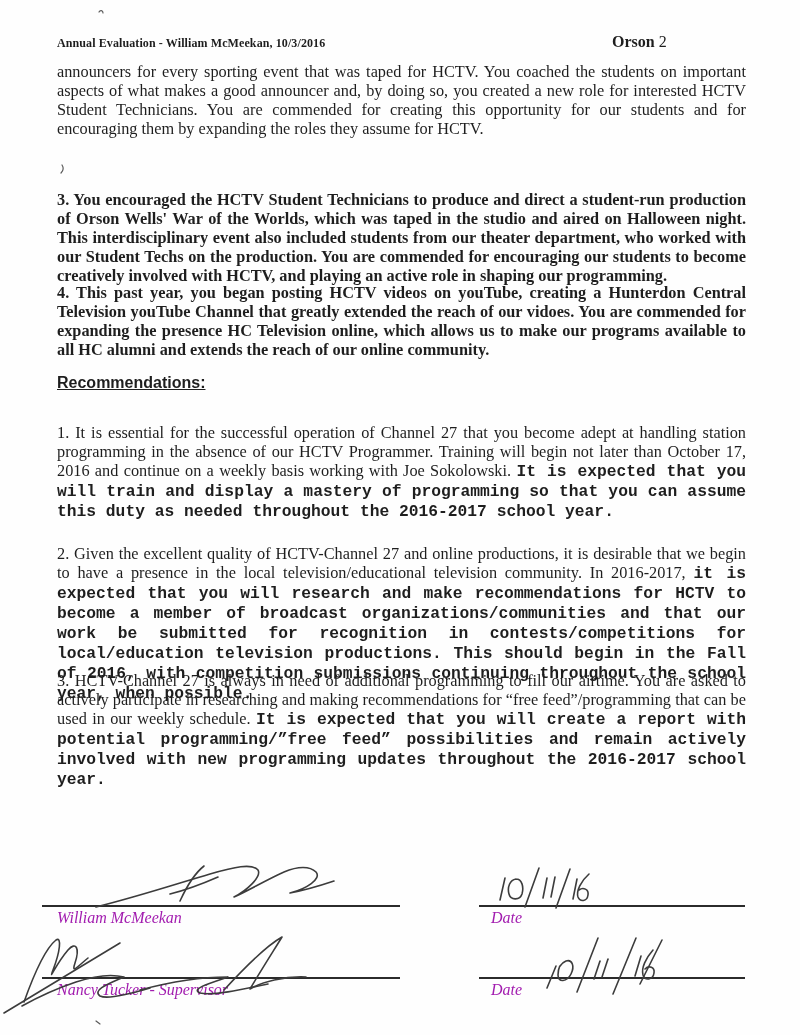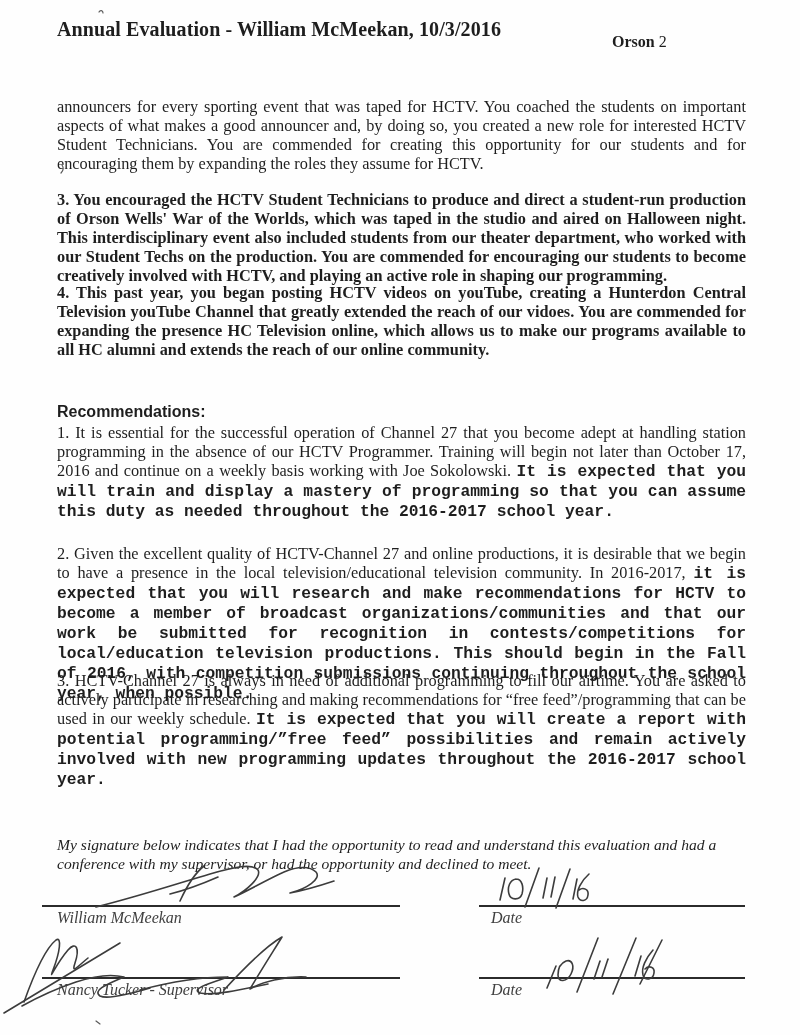--- a/index.html
+++ b/index.html
@@ -7,54 +7,55 @@
   .page {
     position:relative;
     width:800px; height:1035px;
     background:#fefefe;
     font-family:"Liberation Serif", serif;
     color:#1e1e1e;
     overflow:hidden;
   }
   .abs { position:absolute; }
   .doc-header-title {
-    left:57px; top:18px;
-    font-weight:bold; font-size:20px; letter-spacing:0.1px;
+    left:57px; top:36px;
+    font-weight:bold; font-size:12px; letter-spacing:0.1px;
   }
   .doc-header-page { left:612px; top:33px; font-size:16px; }
   .doc-header-page .pg-label { font-weight:bold; }
   .body-par {
     left:57px; width:689px;
     font-size:16.3px; line-height:19px;
     text-align:justify;
   }
-  .p-cont { top:62px;margin-top:35px; }
+  .p-cont { top:62px; }
   .p-item3 { top:190px;font-weight:bold; }
   .p-item4 { top:283px;font-weight:bold; }
   .rec-heading {
-    left:57px; top:403px;
+    left:57px; top:374px;
     font-family:"Liberation Sans", sans-serif;
     font-weight:bold; font-size:16px;
+    text-decoration:underline;
   }
   .p-rec1 { top:423px; }
   .p-rec2 { top:544px; }
   .p-rec3 { top:671px; }
   .body-par strong { font-weight:bold;font-family:Liberation Mono, monospace; }
   .sig-note {
     left:57px; top:835px; width:700px;
     font-style:italic; font-size:15.6px; line-height:19px;
     text-align:left;
   }
   .sig-line { height:0; border-top:2px solid #2b2b2b; }
   .line-sig1 { left:42px; top:905px; width:358px; }
   .line-date1 { left:479px; top:905px; width:266px; }
   .line-sig2 { left:42px; top:977px; width:358px; }
   .line-date2 { left:479px; top:977px; width:266px; }
   .sig-label {
-    font-style:italic; font-size:16px; color:#404040;
+    font-style:italic; font-size:16px; color:#a21caf;
   }
   .name1 { left:57px; top:909px; }
   .datelabel1 { left:491px; top:909px; }
   .name2 { left:57px; top:981px; }
   .datelabel2 { left:491px; top:981px; }
   .ink-layer {
     position:absolute; left:0; top:0; width:800px; height:1035px;
     pointer-events:none;
   }
   .ink-layer path { fill:none; stroke:#3c3c3c; stroke-width:1.6; stroke-linecap:round; stroke-linejoin:round; }
@@ -79,21 +80,20 @@
   <p class="abs body-par p-item4">4.  This past year, you began posting HCTV videos on youTube, creating a Hunterdon Central Television youTube Channel that greatly extended the reach of our vidoes.  You are commended for expanding the presence HC Television online, which allows us to make our programs available to all HC alumni and extends the reach of our online community.</p>
 
   <h2 class="abs rec-heading">Recommendations:</h2>
 
   <p class="abs body-par p-rec1"><span>1. It is essential for the successful operation of Channel 27 that you become adept at handling station programming in the absence of our HCTV Programmer.  Training will begin not later than October 17, 2016 and continue on a weekly basis working with Joe Sokolowski.  </span><strong>It is expected that you will train and display a mastery of programming so that you can assume this duty as needed throughout the 2016-2017 school year.</strong></p>
 
   <p class="abs body-par p-rec2"><span>2.  Given the excellent quality of HCTV-Channel 27 and online productions, it is desirable that we begin to have a presence in the local television/educational television community. In 2016-2017, </span><strong>it is expected that you will research and make recommendations for HCTV to become a member of broadcast organizations/communities and that our work be submitted for recognition in contests/competitions for local/education television productions.  This should begin in the Fall of 2016, with competition submissions continuing throughout the school year, when possible.</strong></p>
 
   <p class="abs body-par p-rec3"><span>3.  HCTV-Channel 27 is always in need of additional programming to fill our airtime.  You are asked to actively participate in researching and making recommendations for “free feed”/programming that can be used in our weekly schedule.  </span><strong>It is expected that you will create a report with potential programming/”free feed” possibilities and remain actively involved with new programming updates throughout the 2016-2017 school year.</strong></p>
 
-  <p class="abs sig-note">My signature below indicates that I had the opportunity to read and understand this evaluation and had a conference with my supervisor, or had the opportunity and declined to meet.</p>
 
   <div class="abs sig-line line-sig1"></div>
   <div class="abs sig-line line-date1"></div>
   <div class="abs sig-label name1">William McMeekan</div>
   <div class="abs sig-label datelabel1">Date</div>
 
   <div class="abs sig-line line-sig2"></div>
   <div class="abs sig-line line-date2"></div>
   <div class="abs sig-label name2">Nancy Tucker - Supervisor</div>
   <div class="abs sig-label datelabel2">Date</div>

